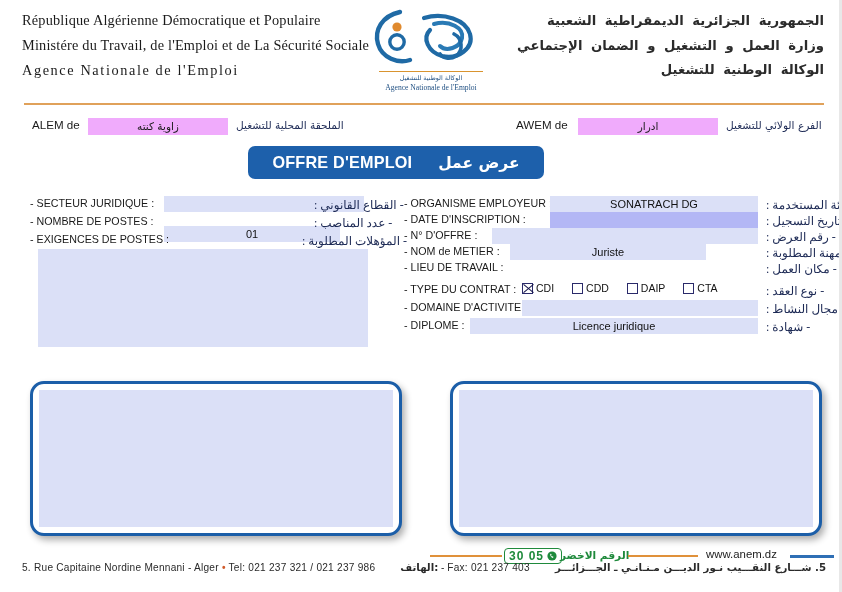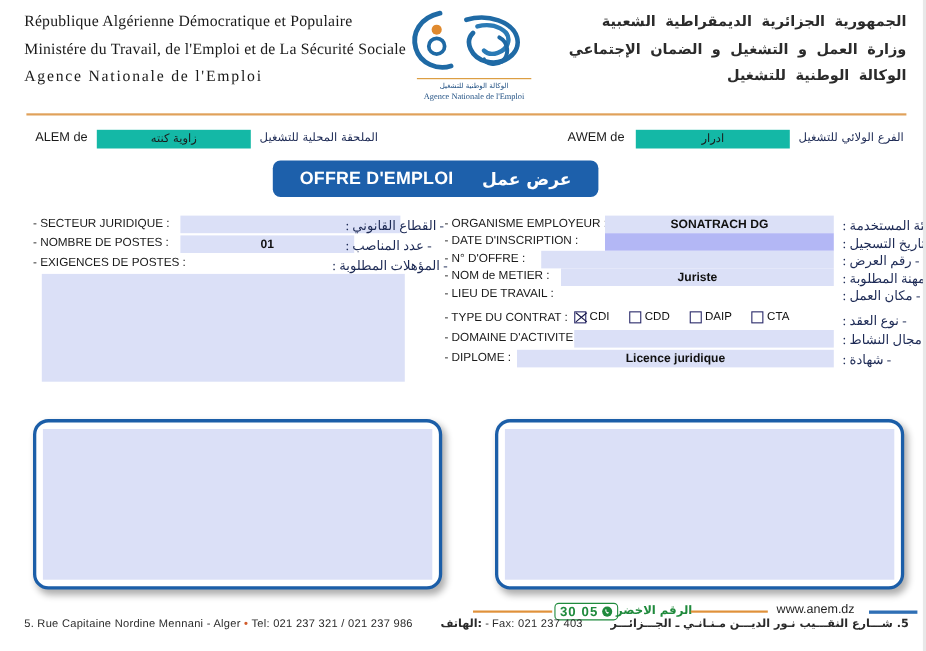--- a/index.html
+++ b/index.html
@@ -69,21 +69,21 @@
 
   
   .office-row { position: absolute; left: 0; top: 115px; width: 842px; height: 22px; }
 
   .off-lbl-fr {
     position: absolute;
     font-size: 11.6px; color: #1a1a1a;
   }
   .off-val {
     position: absolute;
-    background: #14b8a6;
+    background: #f0abfc;
     height: 17px; line-height: 17px;
     text-align: center;
     font-family: "DejaVu Sans", sans-serif;
     font-size: 10.5px; color: #1a1a1a;
     direction: rtl;
   }
   .off-lbl-ar {
     position: absolute;
     font-family: "DejaVu Sans", sans-serif;
     font-size: 10.6px; color: #1d2a55;
@@ -114,21 +114,21 @@
   .field { position: absolute; height: 17px; }
   .f-fr {
     position: absolute; left: 0; top: 1px;
     font-size: 10.7px; color: #1a1a1a; white-space: nowrap;
   }
   .f-box {
     position: absolute;
     background: #dbe0f7;
     height: 16px; line-height: 16px;
     text-align: center;
-    font-size: 11px; font-weight: bold; color: #111;
+    font-size: 11px; font-weight: normal; color: #111;
   }
   .f-box.dark { background: #b3b7f5; }
   .f-ar {
     position: absolute; top: 2px;
     font-family: Liberation Serif, serif;
     font-size: 12px; color: #1d2a55;
     direction: rtl; white-space: nowrap;
   }
 
   .bigbox {
@@ -283,21 +283,21 @@
   </div>
 
   <div class="field" style="left:30px; top:196px; width:360px;">
     <span class="f-fr">- SECTEUR JURIDIQUE :</span>
     <span class="f-box" style="left:134px; top:0; width:200px;"></span>
     <span class="f-ar" style="left:284px;">- القطاع القانوني :</span>
   </div>
 
   <div class="field" style="left:30px; top:214px; width:360px;">
     <span class="f-fr">- NOMBRE DE POSTES :</span>
-    <span class="f-box" style="left:134px; top:0; width:158px;">01</span>
+    <span class="f-box" style="left:134px; top:12px; width:176px;">01</span>
     <span class="f-ar" style="left:284px;">- عدد المناصب :</span>
   </div>
 
   <div class="field" style="left:30px; top:232px; width:360px;">
     <span class="f-fr">- EXIGENCES DE POSTES :</span>
     <span class="f-ar" style="left:272px;">- المؤهلات المطلوبة :</span>
   </div>
 
   <div class="bigbox" style="left:38px; top:249px; width:330px; height:98px;"></div>
 
@@ -314,21 +314,21 @@
   </div>
 
   <div class="field" style="left:404px; top:228px; width:430px;">
     <span class="f-fr">- N° D'OFFRE :</span>
     <span class="f-box" style="left:88px; top:0; width:266px;"></span>
     <span class="f-ar" style="left:362px;">- رقم العرض :</span>
   </div>
 
   <div class="field" style="left:404px; top:244px; width:430px;">
     <span class="f-fr">- NOM de METIER :</span>
-    <span class="f-box" style="left:106px; top:0; width:248px;">Juriste</span>
+    <span class="f-box" style="left:106px; top:0; width:196px;">Juriste</span>
     <span class="f-ar" style="left:362px;">- المهنة المطلوبة :</span>
   </div>
 
   <div class="field" style="left:404px; top:260px; width:430px;">
     <span class="f-fr">- LIEU DE TRAVAIL :</span>
     <span class="f-ar" style="left:362px;">- مكان العمل :</span>
   </div>
 
   <div class="field" style="left:404px; top:282px; width:430px;">
     <span class="f-fr">- TYPE DU CONTRAT :</span>

